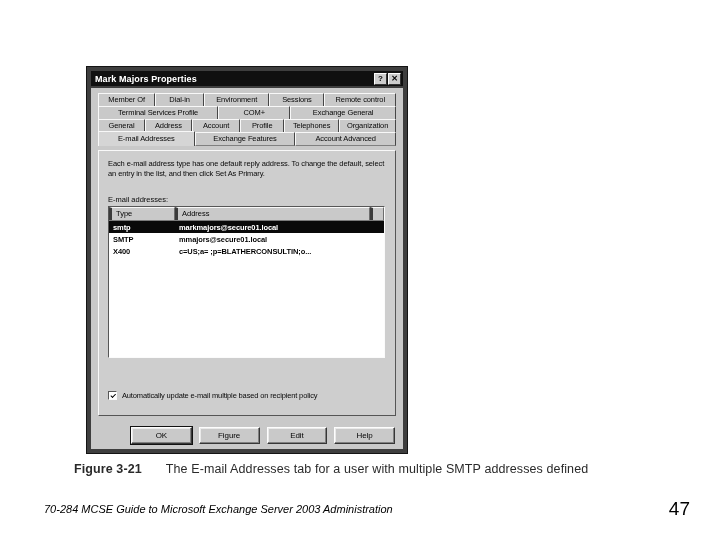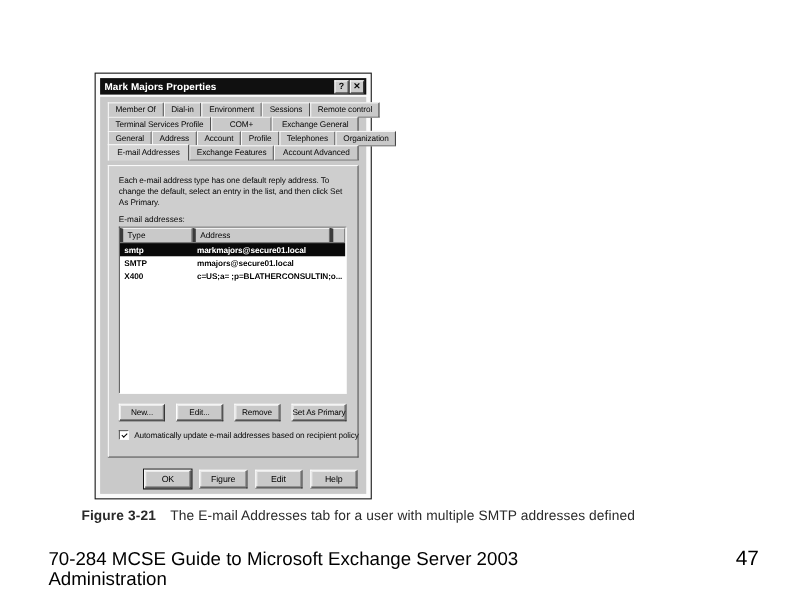--- a/index.html
+++ b/index.html
@@ -13,23 +13,23 @@
     position: relative;
     font-family: "Liberation Sans", sans-serif;
     overflow: hidden;
   }
 
   
   #figure-image {
     position: absolute;
     left: 86px;
     top: 66px;
-    width: 252px;
+    width: 322px;
     height: 388px;
-    background: #fef9c3;
+    background: #14532d;
     border: 1px solid #1c1c1c;
     box-sizing: border-box;
     filter: contrast(1.08) grayscale(1);
   }
 
   
   #title-bar {
     position: absolute;
     left: 4px;
     top: 4px;
@@ -296,37 +296,38 @@
     position: absolute;
     left: 74px;
     top: 462px;
     font-size: 12.5px;
     color: #2a2a2a;
     white-space: nowrap;
     letter-spacing: 0.1px;
   }
   #caption-number {
     font-weight: bold;
-    margin-right: 13px;
+    margin-right: 24px;
   }
 
   
   #page-footer {
     position: absolute;
     left: 44px;
     top: 500px;
     right: 30px;
     display: flex;
     align-items: flex-start;
   }
   #footer-text {
-    font-size: 17px;
+    font-size: 11px;
     color: #000000;
     line-height: 18px;
     max-width: 430px;
+    font-style: italic;
   }
   #footer-page-number {
     margin-left: auto;
     font-size: 19px;
     color: #000000;
     line-height: 18px;
   }
 </style>
 </head>
 <body>
@@ -389,30 +390,24 @@
         <div class="list-row">
           <div class="cell-type">SMTP</div>
           <div class="cell-addr">mmajors@secure01.local</div>
         </div>
         <div class="list-row">
           <div class="cell-type">X400</div>
           <div class="cell-addr">c=US;a= ;p=BLATHERCONSULTIN;o...</div>
         </div>
       </div>
 
-      <div id="action-buttons">
-        <div class="btn">New...</div>
-        <div class="btn">Edit...</div>
-        <div class="btn">Remove</div>
-        <div class="btn">Set As Primary</div>
-      </div>
 
       <div id="checkbox-row">
         <span id="auto-update-box"></span>
-        <span id="auto-update-label">Automatically update e-mail addresses based on recipient policy</span>
+        <span id="auto-update-label">Automatically update e-mail multiple based on recipient policy</span>
       </div>
 
     </div>
 
     <div id="dialog-footer">
       <div class="btn default">OK</div>
       <div class="btn">Figure</div>
       <div class="btn">Edit</div>
       <div class="btn">Help</div>
     </div>

